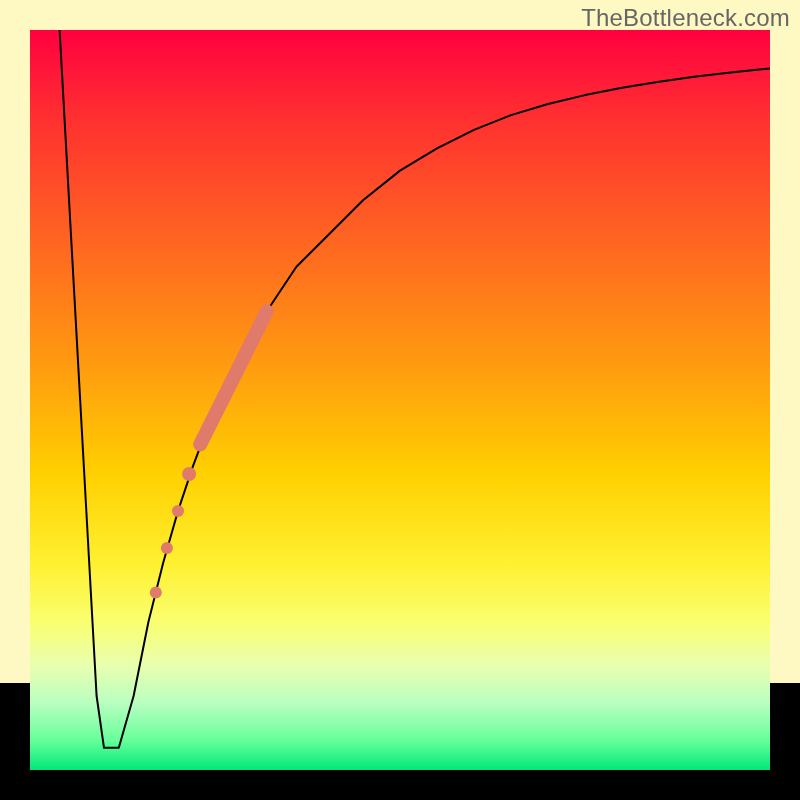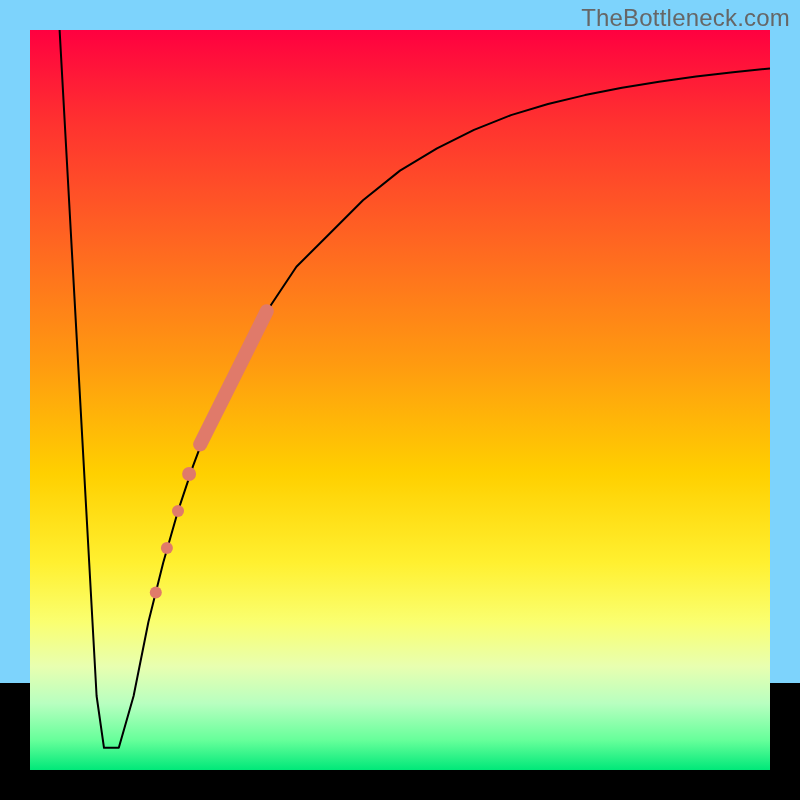--- a/index.html
+++ b/index.html
@@ -8,21 +8,21 @@
     width: 800px;
     height: 800px;
     overflow: hidden;
     background: #000;
     font-family: Arial, Helvetica, sans-serif;
   }
   .frame {
     position: relative;
     width: 800px;
     height: 683px;
-    background: #7dd3fc;
+    background: #fef9c3;
   }
   .plot-area {
     position: absolute;
     left: 30px;
     top: 30px;
     width: 740px;
     height: 740px;
     overflow: hidden;
   }
   .gradient-bg {

